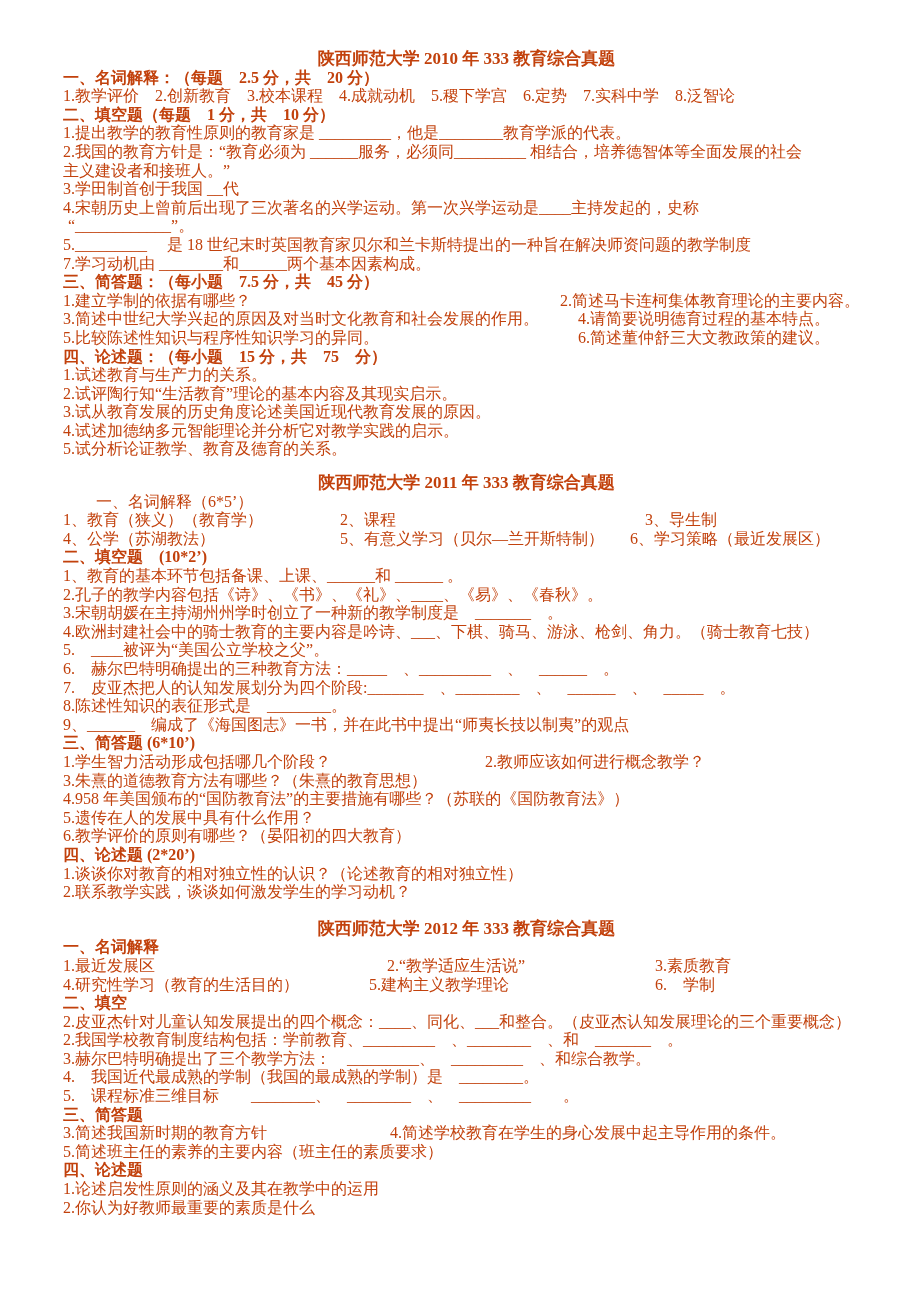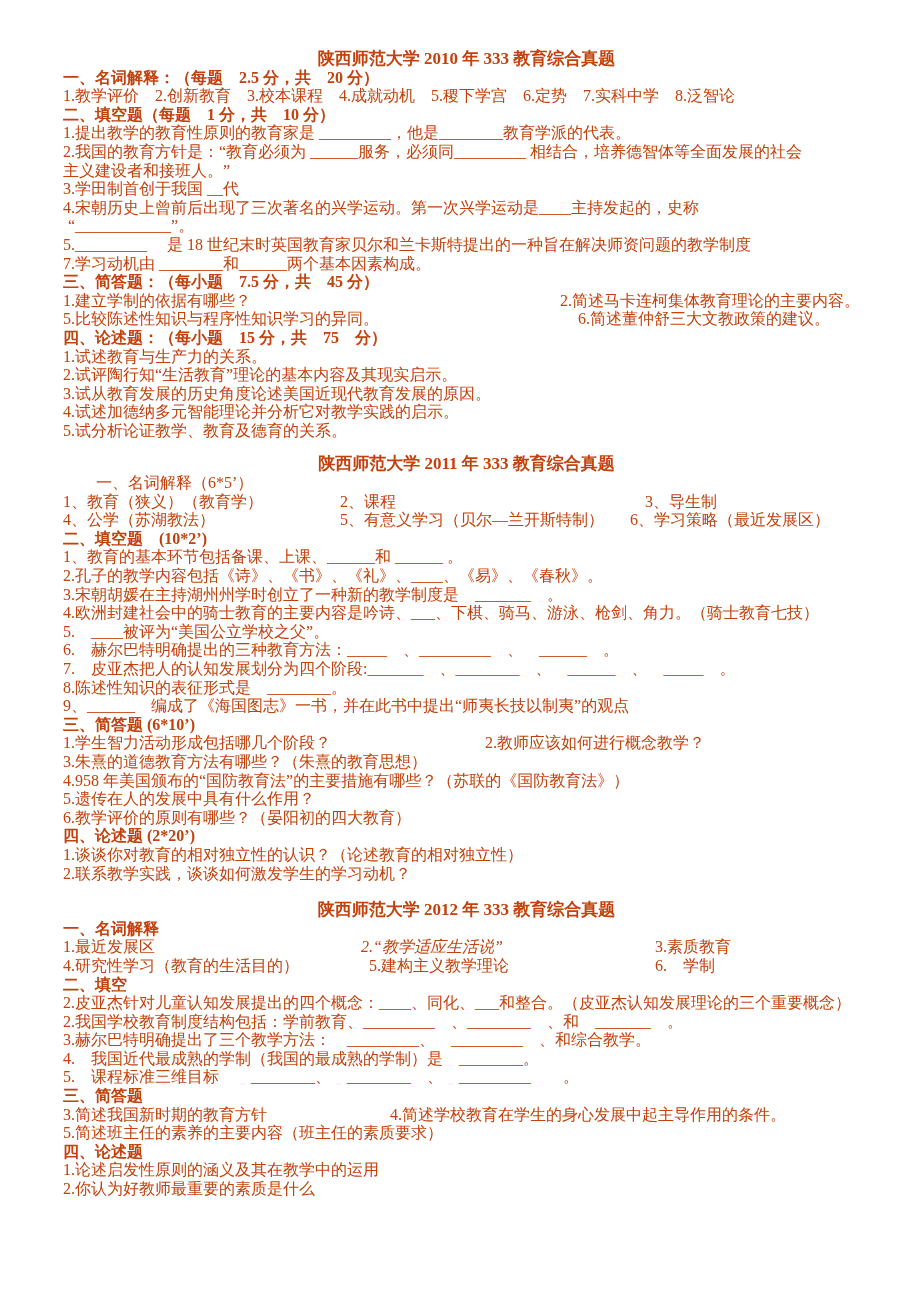--- a/index.html
+++ b/index.html
@@ -47,20 +47,21 @@
       <div class="line">1.提出教学的教育性原则的教育家是 _________，他是________教育学派的代表。</div>
       <div class="line">2.我国的教育方针是：“教育必须为 ______服务，必须同_________ 相结合，培养德智体等全面发展的社会</div>
       <div class="line">主义建设者和接班人。”</div>
       <div class="line">3.学田制首创于我国 __代</div>
       <div class="line">4.宋朝历史上曾前后出现了三次著名的兴学运动。第一次兴学运动是____主持发起的，史称</div>
       <div class="line" style="padding-left: 5px;">“____________”。</div>
       <div class="line">5._________　 是 18 世纪末时英国教育家贝尔和兰卡斯特提出的一种旨在解决师资问题的教学制度</div>
       <div class="line">7.学习动机由 ________和______两个基本因素构成。</div>
       <div class="line hdr">三、简答题：（每小题　7.5 分，共　45 分）</div>
       <div class="line"><span class="col" style="left: 0px;">1.建立学制的依据有哪些？</span><span class="col" style="left: 497px;">2.简述马卡连柯集体教育理论的主要内容。</span></div>
+      <div class="line"><span class="col" style="left: 0px;">3.简述中世纪大学兴起的原因及对当时文化教育和社会发展的作用。</span><span class="col" style="left: 515px;">4.请简要说明德育过程的基本特点。</span></div>
       <div class="line"><span class="col" style="left: 0px;">5.比较陈述性知识与程序性知识学习的异同。</span><span class="col" style="left: 515px;">6.简述董仲舒三大文教政策的建议。</span></div>
       <div class="line hdr">四、论述题：（每小题　15 分，共　75　分）</div>
       <div class="line">1.试述教育与生产力的关系。</div>
       <div class="line">2.试评陶行知“生活教育”理论的基本内容及其现实启示。</div>
       <div class="line">3.试从教育发展的历史角度论述美国近现代教育发展的原因。</div>
       <div class="line">4.试述加德纳多元智能理论并分析它对教学实践的启示。</div>
       <div class="line">5.试分析论证教学、教育及德育的关系。</div>
     </section>
     <section>
       <div class="line title" style="margin-top: 15px;">陕西师范大学 2011 年 333 教育综合真题</div>
@@ -83,21 +84,21 @@
       <div class="line">4.958 年美国颁布的“国防教育法”的主要措施有哪些？（苏联的《国防教育法》）</div>
       <div class="line">5.遗传在人的发展中具有什么作用？</div>
       <div class="line">6.教学评价的原则有哪些？（晏阳初的四大教育）</div>
       <div class="line hdr">四、论述题 (2*20’)</div>
       <div class="line">1.谈谈你对教育的相对独立性的认识？（论述教育的相对独立性）</div>
       <div class="line">2.联系教学实践，谈谈如何激发学生的学习动机？</div>
     </section>
     <section>
       <div class="line title" style="margin-top: 18px;">陕西师范大学 2012 年 333 教育综合真题</div>
       <div class="line hdr">一、名词解释</div>
-      <div class="line"><span class="col" style="left: 0px;">1.最近发展区</span><span class="col" style="left: 298px; font-style: italic;">2.“教学适应生活说”</span><span class="col" style="left: 592px;">3.素质教育</span></div>
+      <div class="line"><span class="col" style="left: 0px;">1.最近发展区</span><span class="col" style="left: 324px;">2.“教学适应生活说”</span><span class="col" style="left: 592px;">3.素质教育</span></div>
       <div class="line"><span class="col" style="left: 0px;">4.研究性学习（教育的生活目的）</span><span class="col" style="left: 306px;">5.建构主义教学理论</span><span class="col" style="left: 592px;">6.　学制</span></div>
       <div class="line hdr">二、填空</div>
       <div class="line">2.皮亚杰针对儿童认知发展提出的四个概念：____、同化、___和整合。（皮亚杰认知发展理论的三个重要概念）</div>
       <div class="line">2.我国学校教育制度结构包括：学前教育、_________　、________　、和　_______　。</div>
       <div class="line">3.赫尔巴特明确提出了三个教学方法：　_________、　_________　、和综合教学。</div>
       <div class="line">4.　我国近代最成熟的学制（我国的最成熟的学制）是　________。</div>
       <div class="line">5.　课程标准三维目标　　________、　________　、　_________　　。</div>
       <div class="line hdr">三、简答题</div>
       <div class="line"><span class="col" style="left: 0px;">3.简述我国新时期的教育方针</span><span class="col" style="left: 327px;">4.简述学校教育在学生的身心发展中起主导作用的条件。</span></div>
       <div class="line">5.简述班主任的素养的主要内容（班主任的素质要求）</div>

